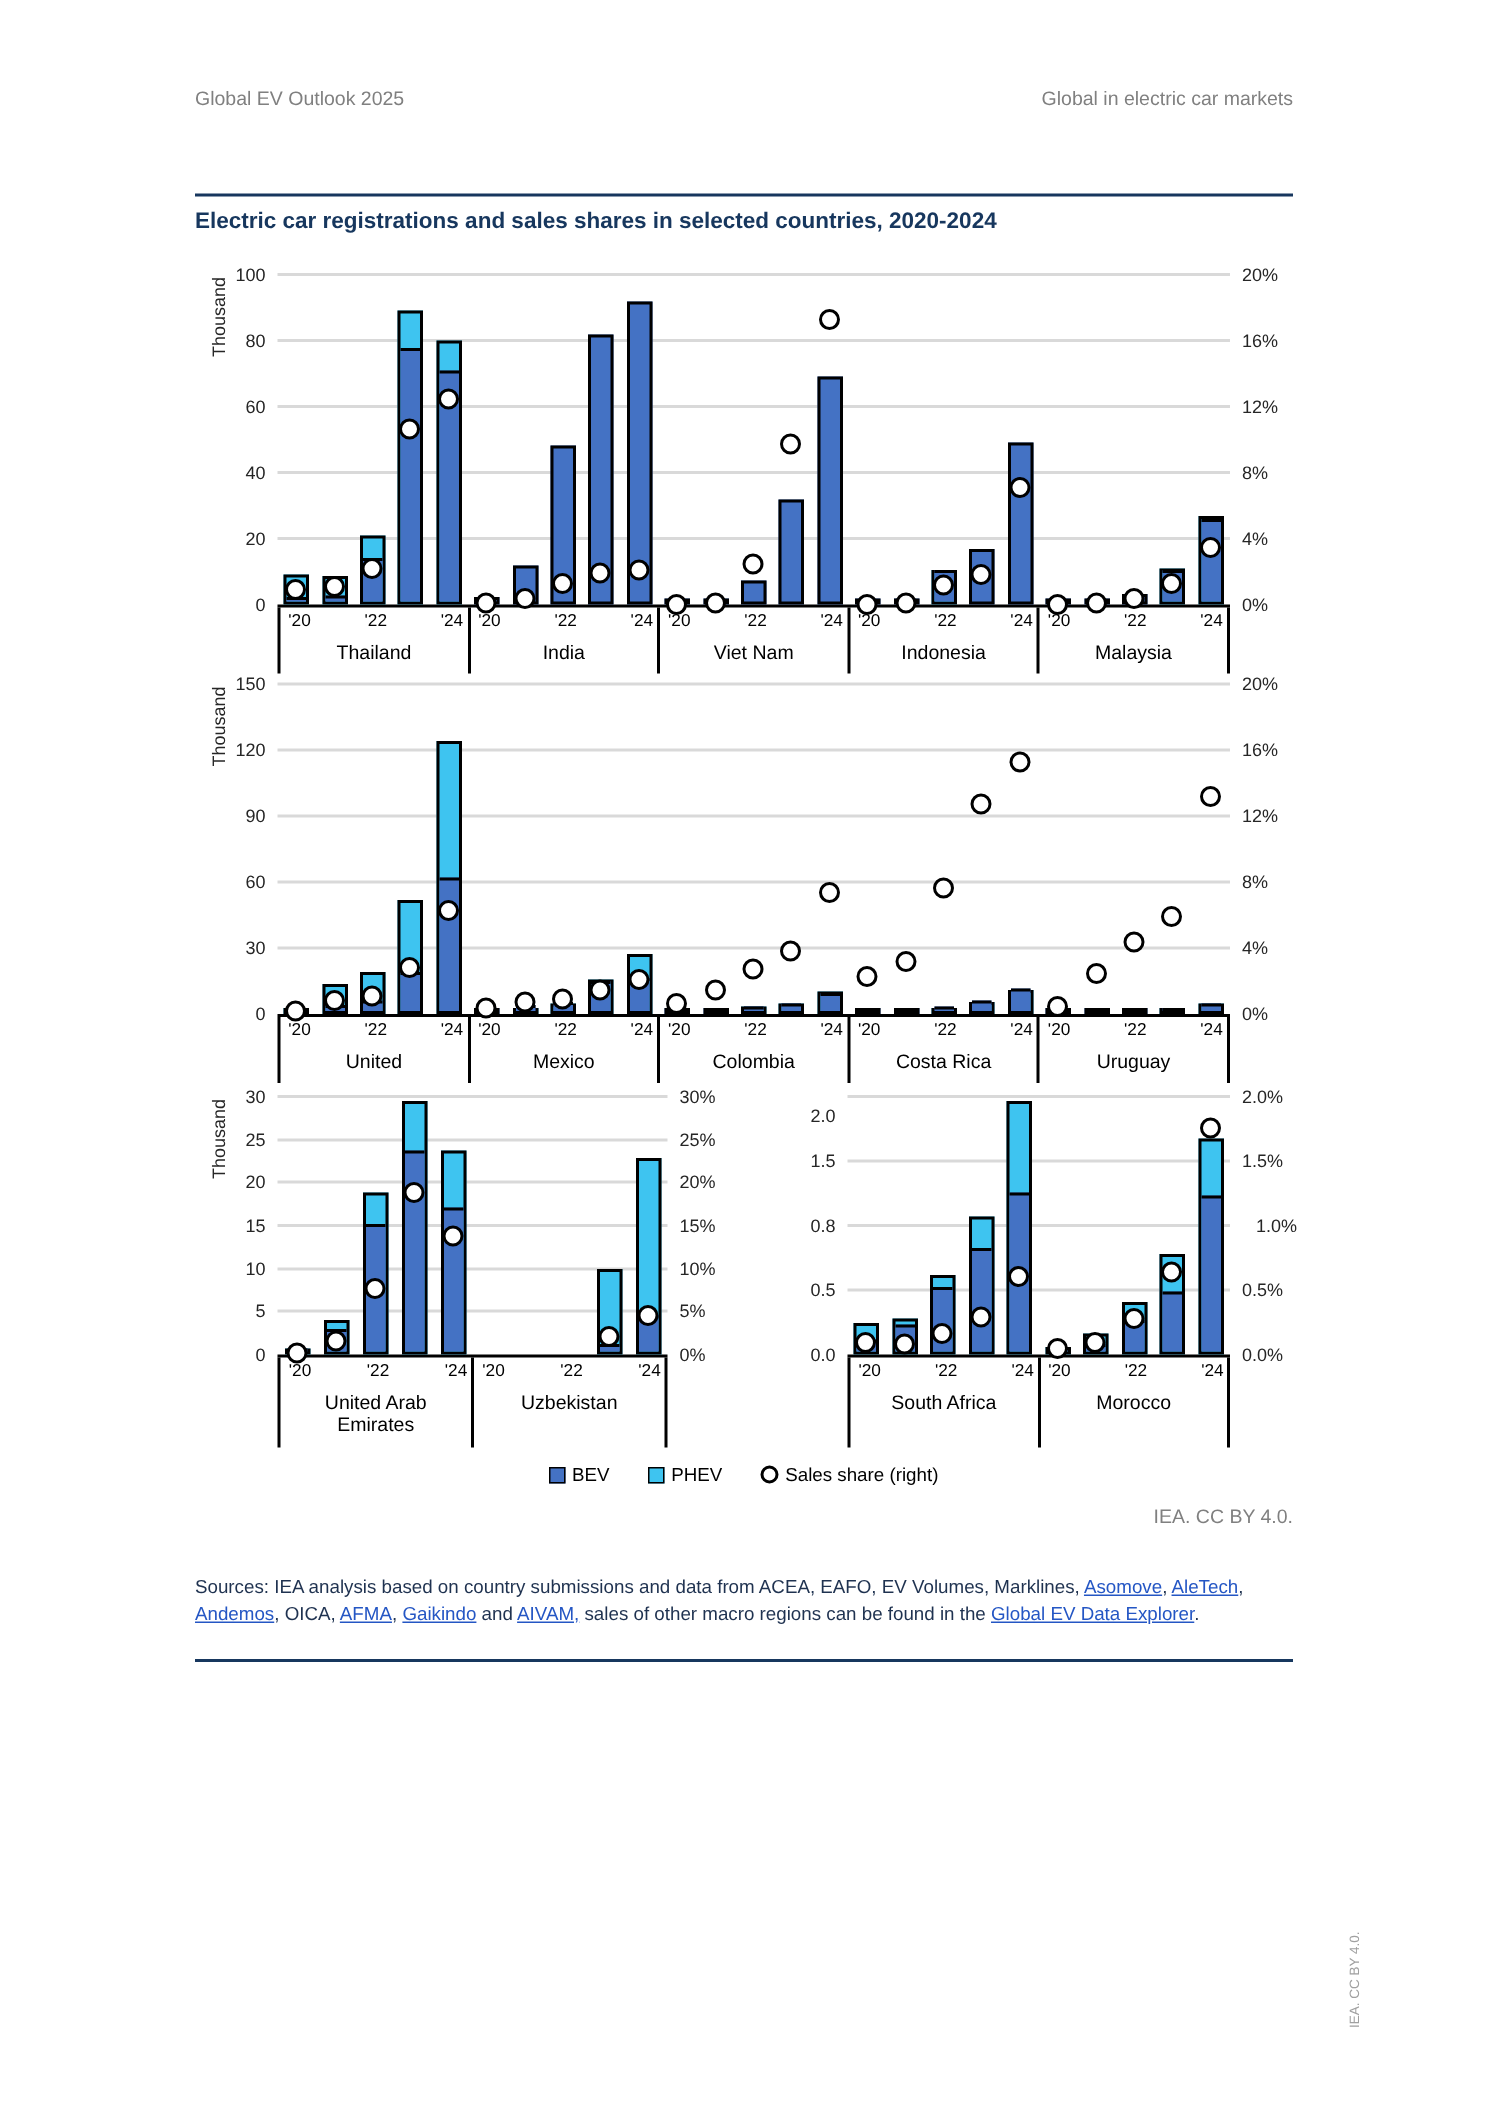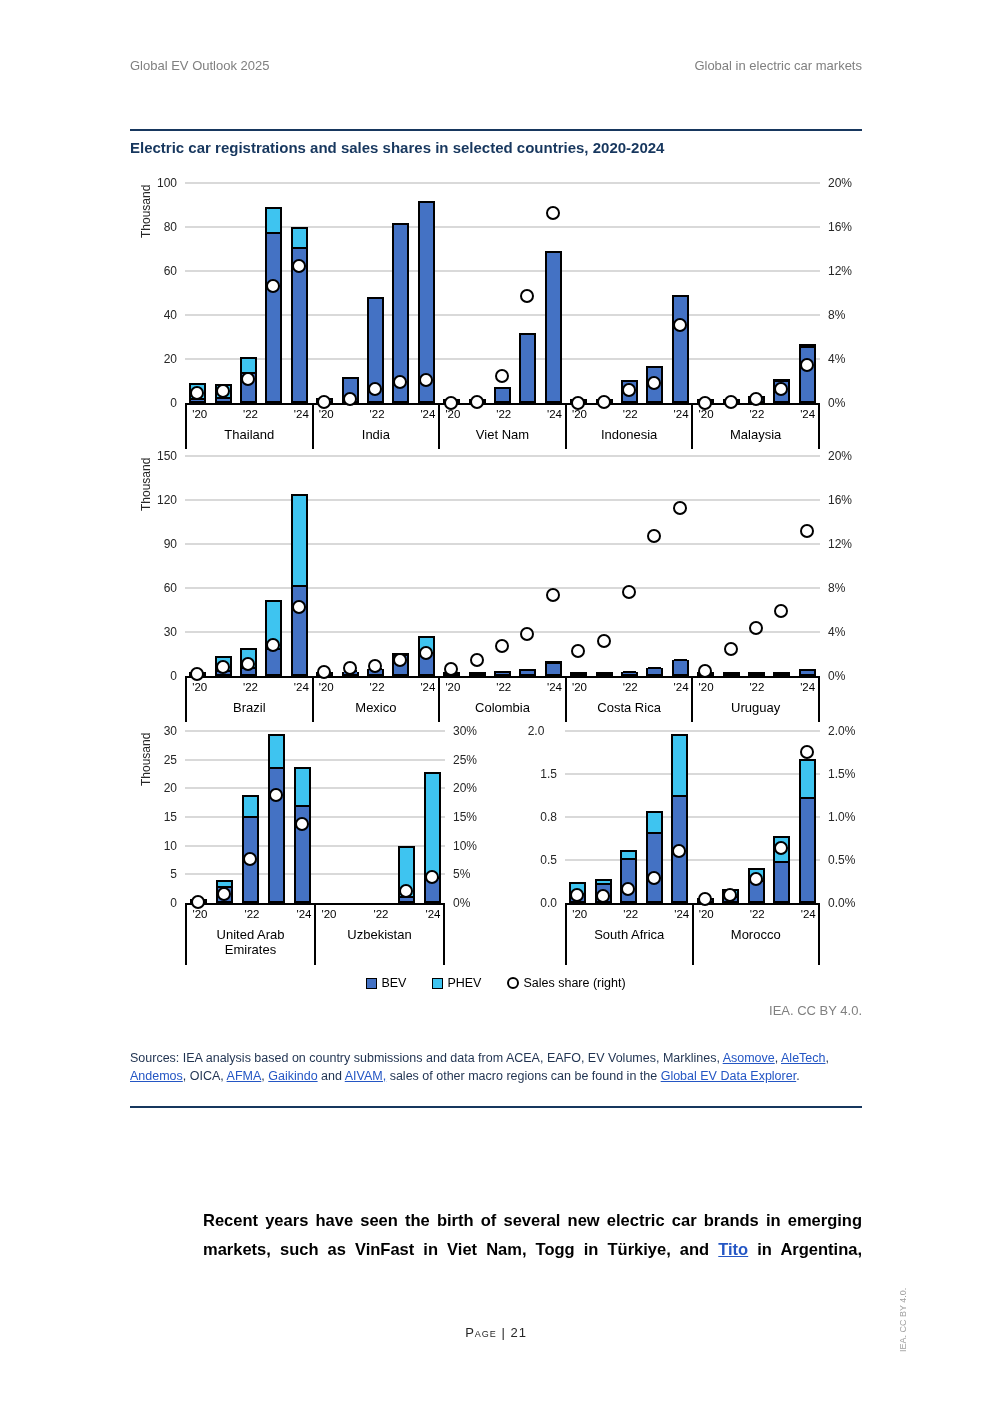--- a/index.html
+++ b/index.html
@@ -294,21 +294,21 @@
         <div class="bar" style="left: 613.8px; width: 17px; height: 6.6px; background: rgb(62, 196, 240);">
           <div class="bar-bev" style="height: 5.28px; background: rgb(68, 114, 196); border-top: 2px solid rgb(0, 0, 0);"></div>
         </div>
         <div class="marker" style="left: 614.8px; bottom: 137.7px;"></div>
       </div>
       <div class="xarea" style="left: 55px; top: 233px; width: 635px; height: 44px;">
         <div class="xcell">
           <span class="yearlab" style="left: 12.7px;">'20</span>
           <span class="yearlab" style="left: 63.5px;">'22</span>
           <span class="yearlab" style="left: 114.3px;">'24</span>
-          <div class="countrylab">Brazil</div>
+          <div class="countrylab">United</div>
         </div>
         <div class="xcell">
           <span class="yearlab" style="left: 12.7px;">'20</span>
           <span class="yearlab" style="left: 63.5px;">'22</span>
           <span class="yearlab" style="left: 114.3px;">'24</span>
           <div class="countrylab">Mexico</div>
         </div>
         <div class="xcell">
           <span class="yearlab" style="left: 12.7px;">'20</span>
           <span class="yearlab" style="left: 63.5px;">'22</span>
@@ -388,28 +388,28 @@
           <span class="yearlab" style="left: 117px;">'24</span>
           <div class="countrylab">United Arab Emirates</div>
         </div>
         <div class="xcell">
           <span class="yearlab" style="left: 13px;">'20</span>
           <span class="yearlab" style="left: 65px;">'22</span>
           <span class="yearlab" style="left: 117px;">'24</span>
           <div class="countrylab">Uzbekistan</div>
         </div>
       </div>
-      <div class="tick left" style="left: 385px; top: 3px; text-align: center;">2.0</div>
+      <div class="tick left" style="left: 385px; top: 16px;">2.0</div>
       <div class="tick left" style="left: 385px; top: 46px;">1.5</div>
       <div class="tick left" style="left: 385px; top: 89px;">0.8</div>
       <div class="tick left" style="left: 385px; top: 132px;">0.5</div>
       <div class="tick left" style="left: 385px; top: 175px;">0.0</div>
       <div class="tick right" style="left: 698px; top: 3px;">2.0%</div>
       <div class="tick right" style="left: 698px; top: 46px;">1.5%</div>
-      <div class="tick right" style="left: 698px; top: 89px;">1.0%</div>
+      <div class="tick right" style="left: 698px; top: 89px; text-align: center;">1.0%</div>
       <div class="tick right" style="left: 698px; top: 132px;">0.5%</div>
       <div class="tick right" style="left: 698px; top: 175px;">0.0%</div>
       <div class="plot" style="left: 435px; top: 11px; width: 255px; height: 172px;">
         <div class="gridline" style="top: -1px;"></div>
         <div class="gridline" style="top: 42px;"></div>
         <div class="gridline" style="top: 85px;"></div>
         <div class="gridline" style="top: 128px;"></div>
         <div class="bar" style="left: 4.25px; width: 17px; height: 21.5px; background: rgb(62, 196, 240);">
           <div class="bar-bev" style="height: 7.74px; background: rgb(68, 114, 196); border-top: 2px solid rgb(0, 0, 0);"></div>
         </div>
@@ -481,18 +481,16 @@
         <span>Sales share (right)</span>
       </span>
     </div>
 
   <div class="attr">IEA. CC BY 4.0.</div>
 
   <p class="sources" id="sources"><span>Sources: IEA analysis based on country submissions and data from ACEA, EAFO, EV Volumes, Marklines, </span><a>Asomove</a><span>, </span><a>AleTech</a><span>, </span><a>Andemos</a><span>, OICA, </span><a>AFMA</a><span>, </span><a>Gaikindo</a><span> and </span><a>AIVAM,</a><span> sales of other macro regions can be found in the </span><a>Global EV Data Explorer</a><span>.</span></p>
 
   <div class="rule bottom"></div>
 
-  <p class="body" id="paragraph"><span>Recent years have seen the birth of several new electric car brands in emerging markets, such as VinFast in Viet Nam, Togg in Türkiye, and </span><a>Tito</a><span> in Argentina,</span></p>
-
-  <div class="footer">Page | 21</div>
+
   <div class="side-text">IEA. CC BY 4.0.</div>
 
 </div>
 
 </body></html>

